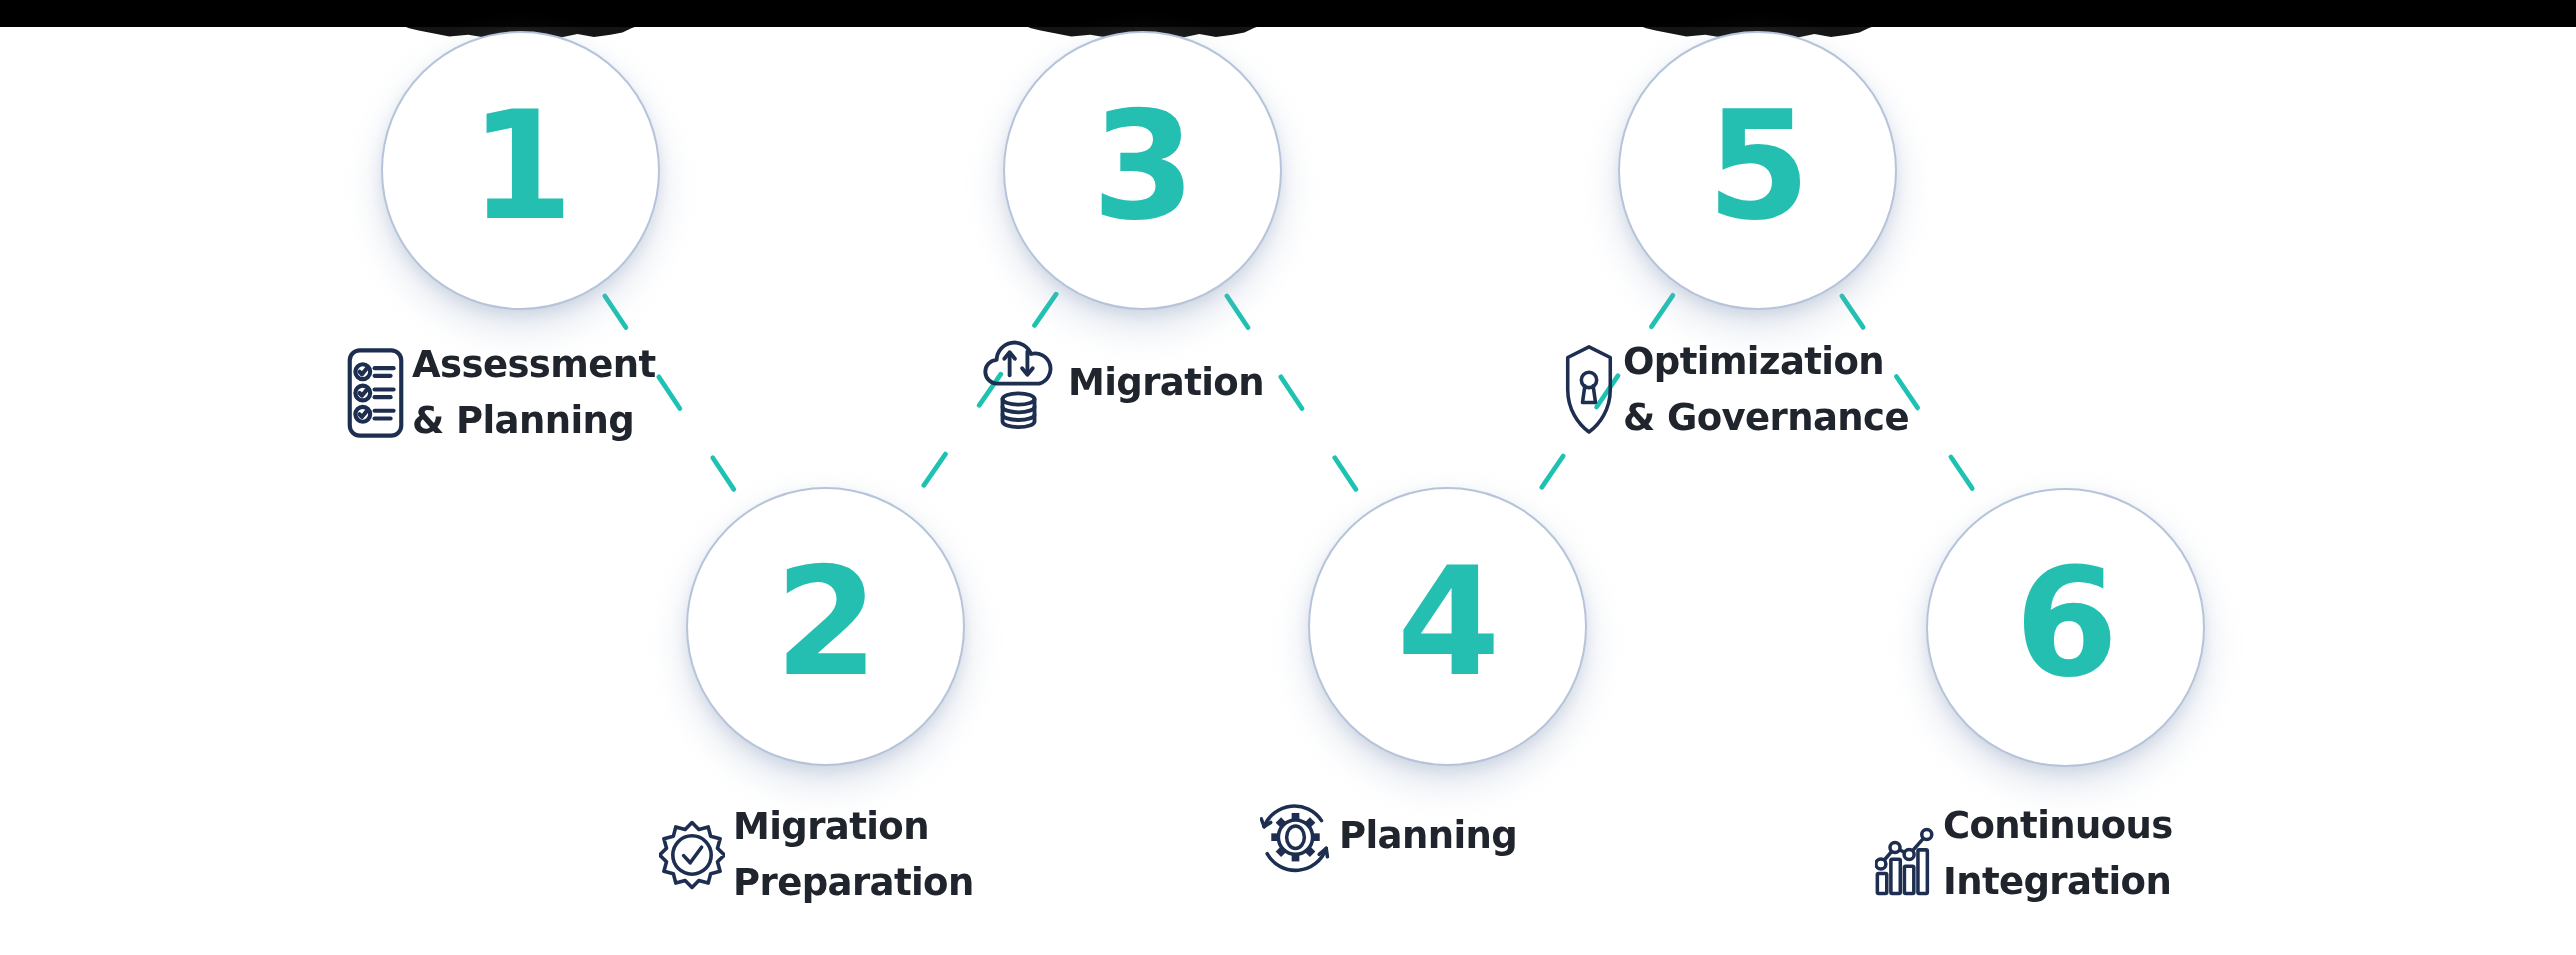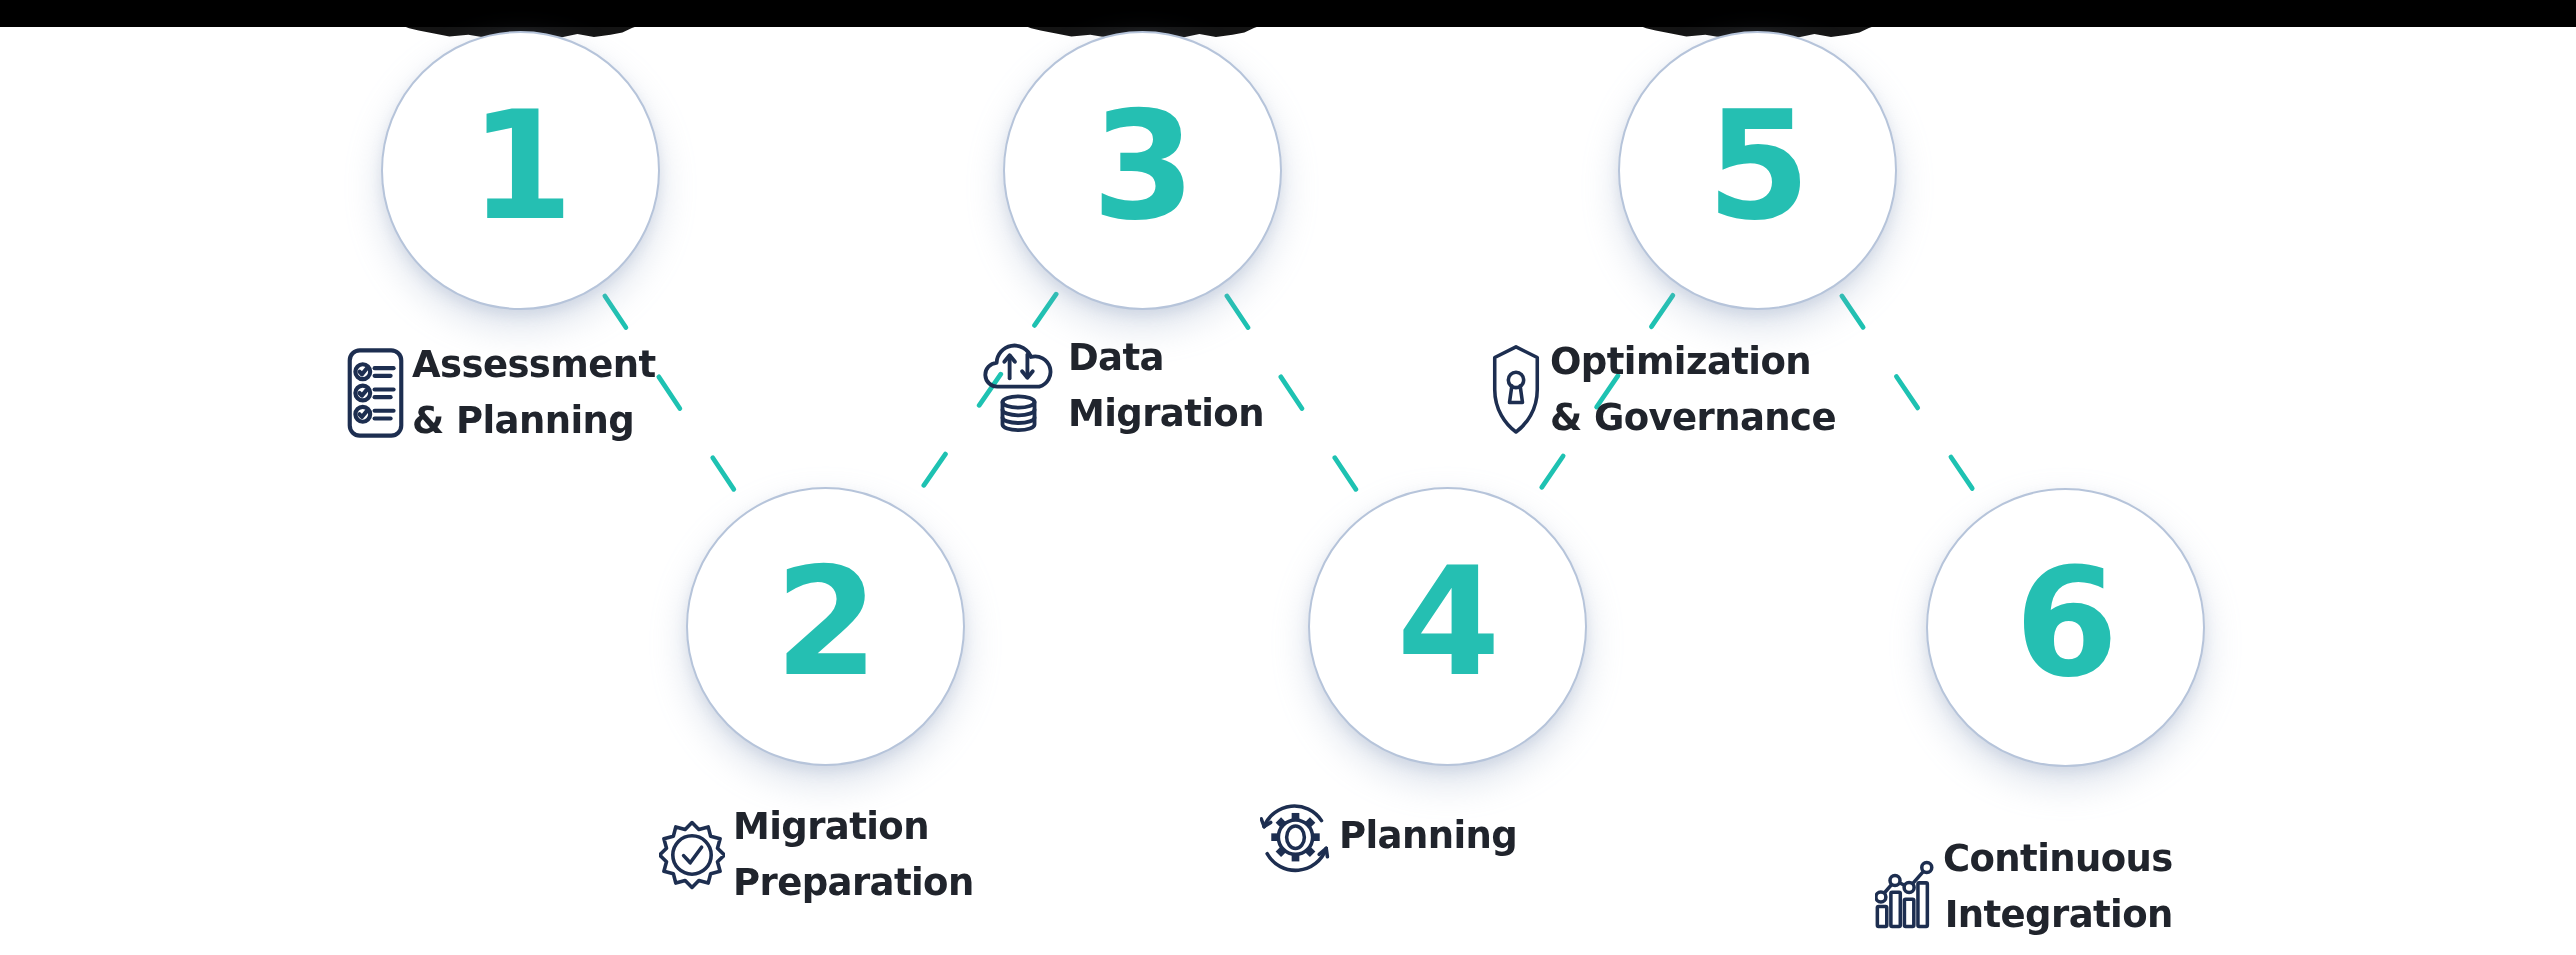--- a/index.html
+++ b/index.html
@@ -45,24 +45,24 @@
   
   .label{
     position:absolute;display:flex;align-items:center;gap:8px;
   }
   .label .txt{
     font-size:37px;font-weight:700;color:#20242c;line-height:56px;white-space:nowrap;
     letter-spacing:-0.6px;
   }
   .l1{left:347px;top:337px;}
   .l3{left:980px;top:330px;}
-  .l5{left:1490px;top:334px;}
+  .l5{left:1563px;top:334px;}
   .l2{left:659px;top:799px;}
   .l4{left:1260px;top:797px;}
-  .l6{left:1875px;top:831px;text-align:right;}
+  .l6{left:1875px;top:798px;}
 
   .icon svg{display:block;}
   .icon *{stroke:#1d2e50;}
 </style>
 </head>
 <body>
 
 <div class="top-bar"></div>
 <div class="bump b1"></div>
 <div class="bump b3"></div>
@@ -131,21 +131,20 @@
         <path d="M41 44 L50 33 L59 44"></path>
       <path d="M80 32 V70"></path>
         <path d="M71 60 L80 71 L89 60"></path>
       <ellipse cx="65" cy="112" rx="27" ry="9.5"></ellipse>
       <path d="M38 112 V150 A 27 9.5 0 0 0 92 150 V112"></path>
       <path d="M38 125 A 27 9.5 0 0 0 92 125"></path>
       <path d="M38 138 A 27 9.5 0 0 0 92 138"></path>
     </svg>
   </span>
   <div class="txt">
-    <div>Data</div>
     <div>Migration</div>
   </div>
 </div>
 
 <div class="circle c4">
   <div class="num">4</div>
 </div>
 <div class="label l4">
   <span class="icon">
     <svg width="71" height="78" viewBox="0 0 120 132" fill="none" stroke-width="6" stroke-linecap="round" stroke-linejoin="round">

